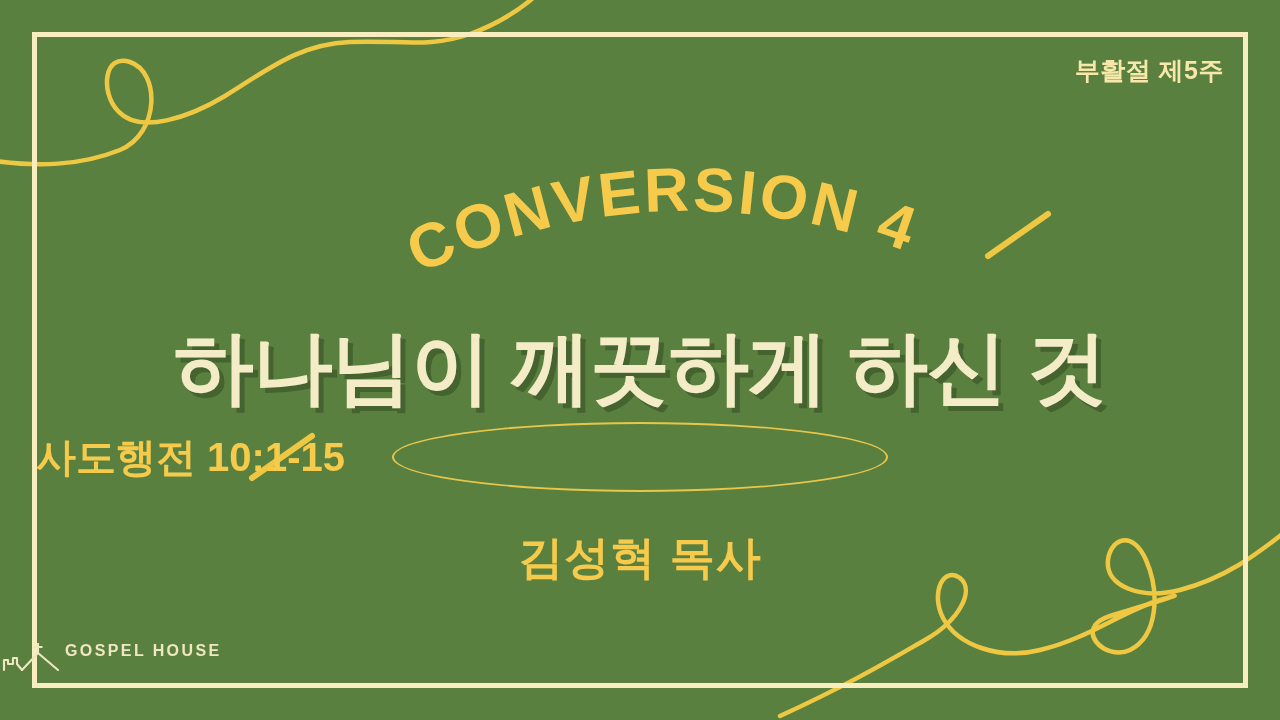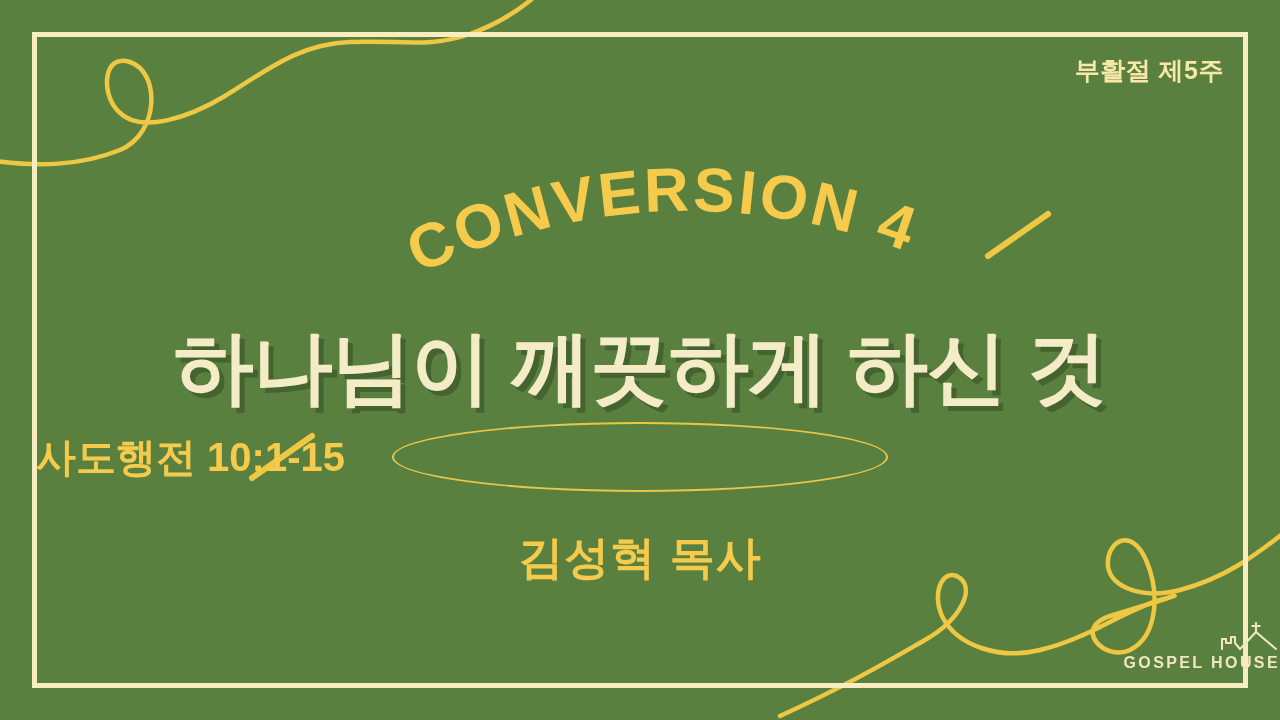--- a/index.html
+++ b/index.html
@@ -123,22 +123,21 @@
     color: #f6cb4c;
     letter-spacing: 1px;
   }
   
   .logo {
     position: absolute;
     left: 0;
     right: 0;
     bottom: 48px;
     display: flex;
-    flex-direction: column;
-    align-items: flex-end;
+    align-items: flex-start;
     gap: 3px;
   }
   .logo-mark { display: block; }
   .logo-text {
     font-size: 16px;
     font-weight: 700;
     letter-spacing: 2.4px;
     color: #eee7c2;
   }
 </style>

